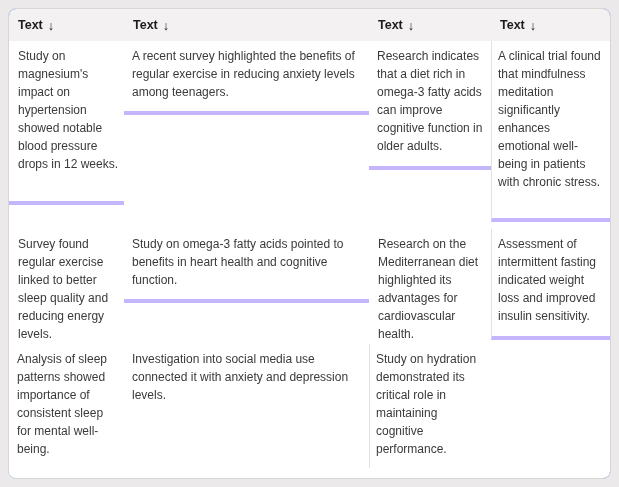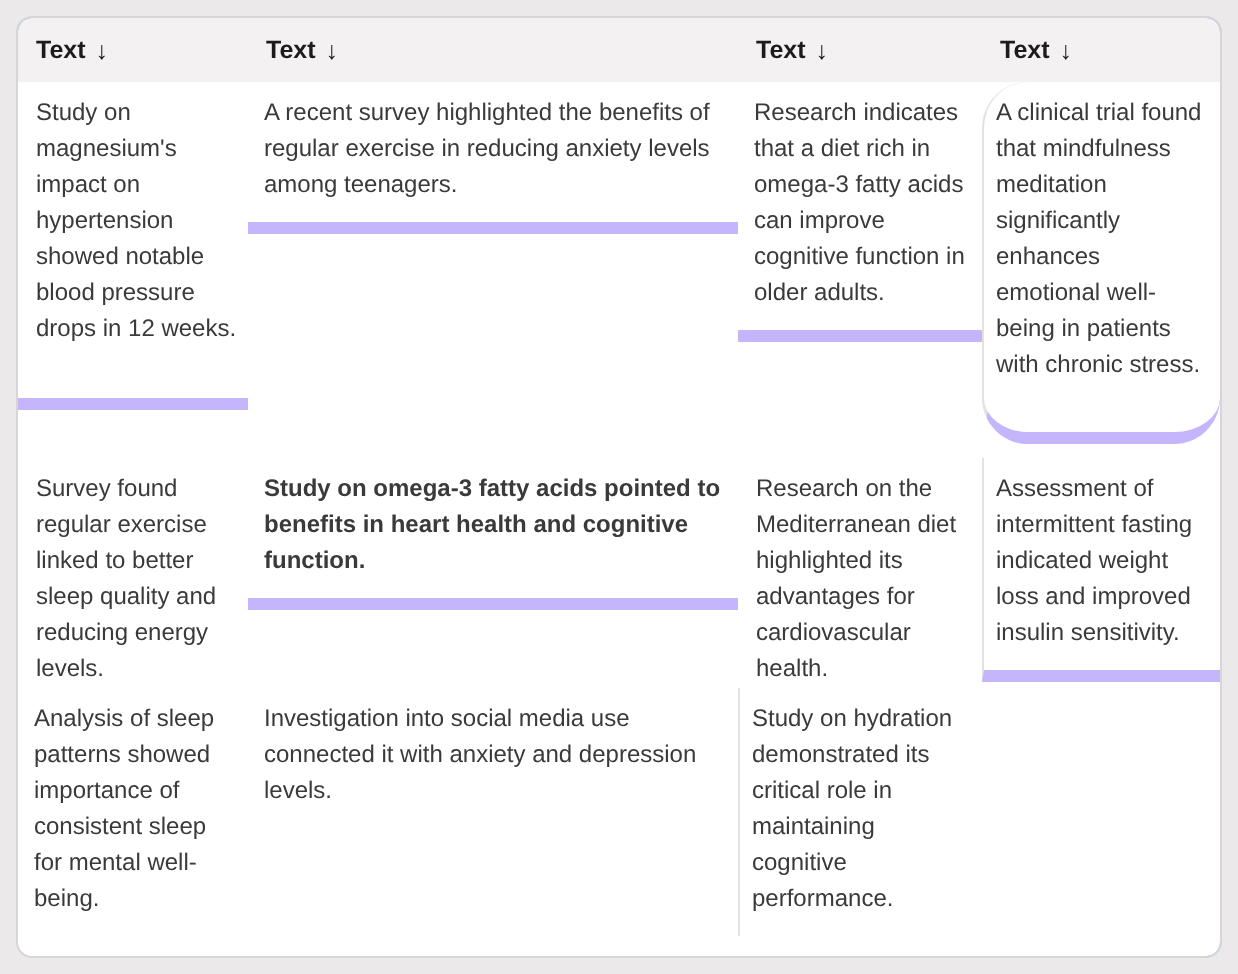--- a/index.html
+++ b/index.html
@@ -56,34 +56,34 @@
     flex: 1 1 auto;
     background: #ffffff;
   }
   .td {
     background: #ffffff;
     cursor: default;
   }
   .cell-inner {
     box-sizing: border-box;
     padding: 6px 4px 10px 8px;
-    border-bottom: 6px solid #c4b5fd;
+    border-bottom: 4px solid #c4b5fd;
     font-size: 12px;
     line-height: 18px;
     color: #3a3a3a;
   }
   .td.c0 .cell-inner { padding-left: 9px; padding-right: 2px; }
   .td.c3 .cell-inner { border-left: 1px solid #e4e1e1; padding-left: 6px; padding-right: 6px; }
   
   .td.n1  .cell-inner { min-height: 164px; }
   .td.n2  .cell-inner { min-height: 57px;  }
   .td.n3  .cell-inner { min-height: 129px; }
-  .td.n4  .cell-inner { min-height: 181px; border-radius: 23px; }
+  .td.n4  .cell-inner { min-height: 181px; }
   .td.n5  .cell-inner { min-height: 114px; }
-  .td.n6  .cell-inner { min-height: 59px; font-weight: bold;  }
+  .td.n6  .cell-inner { min-height: 59px;  }
   .td.n7  .cell-inner { min-height: 114px; }
   .td.n8  .cell-inner { min-height: 111px; }
   
   .td.rlast .cell-inner { border-bottom: none; }
 </style>
 </head>
 <body>
 
 <div class="page">
   <div class="table-card">

